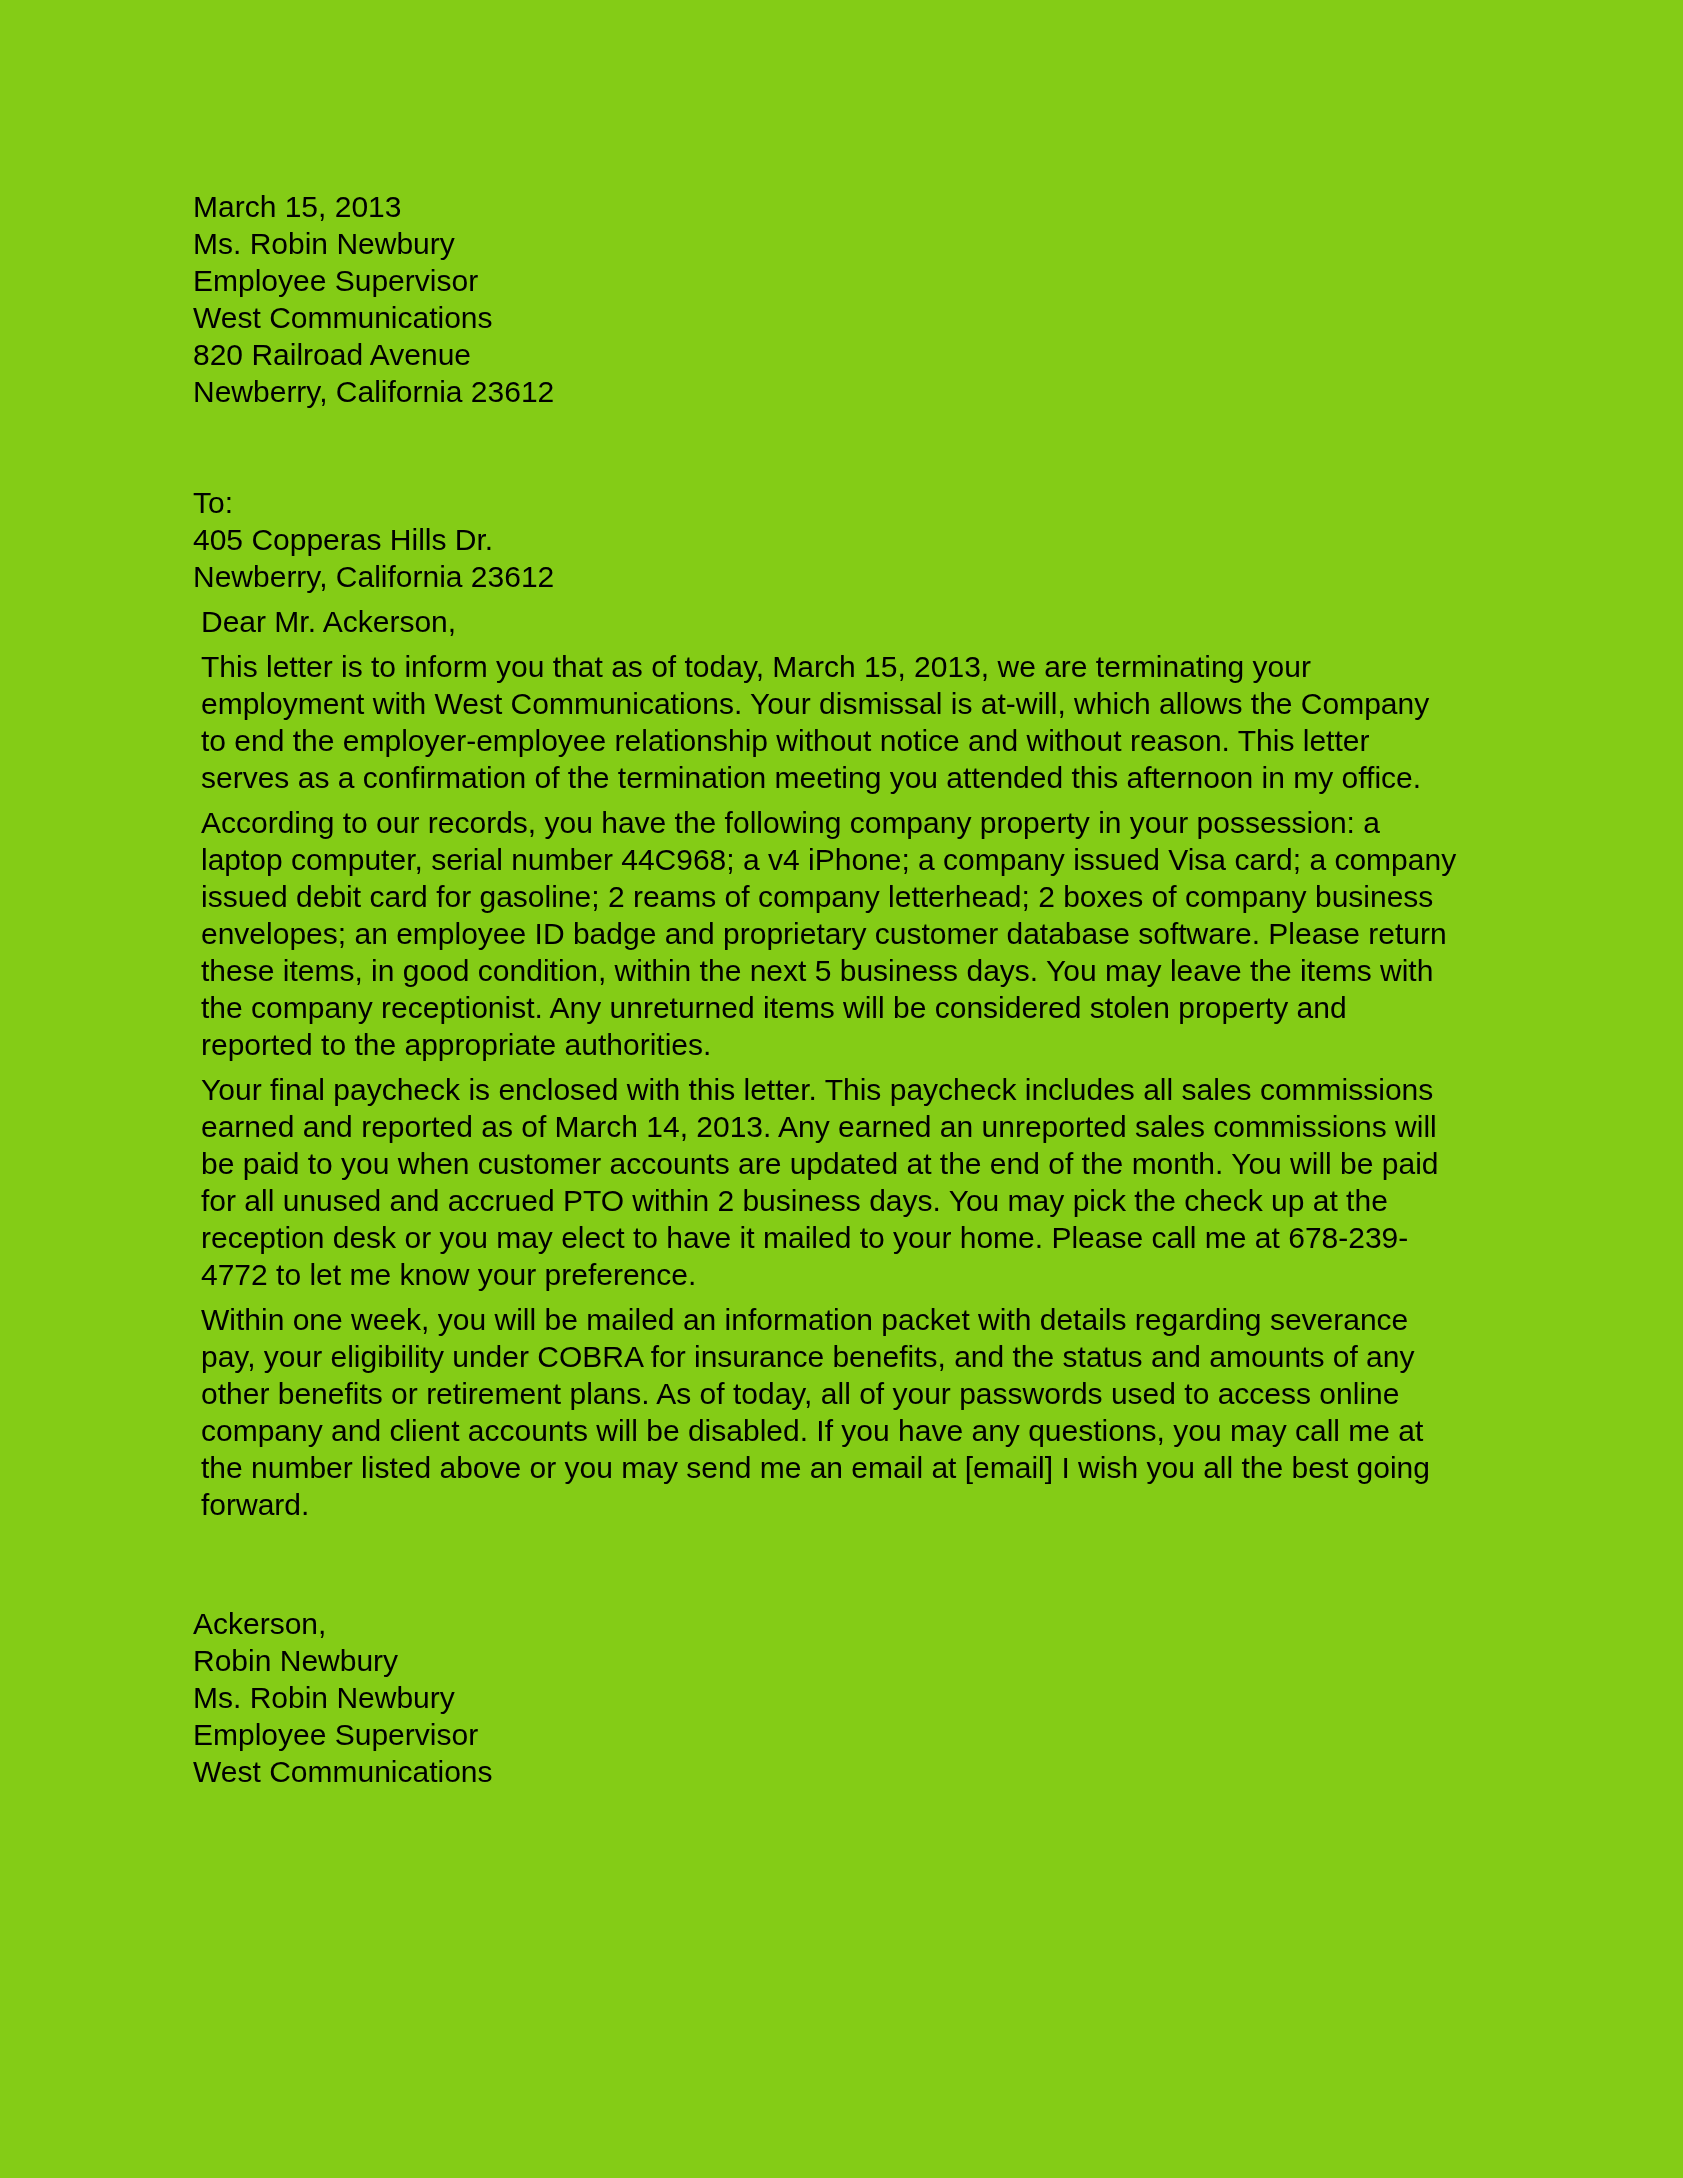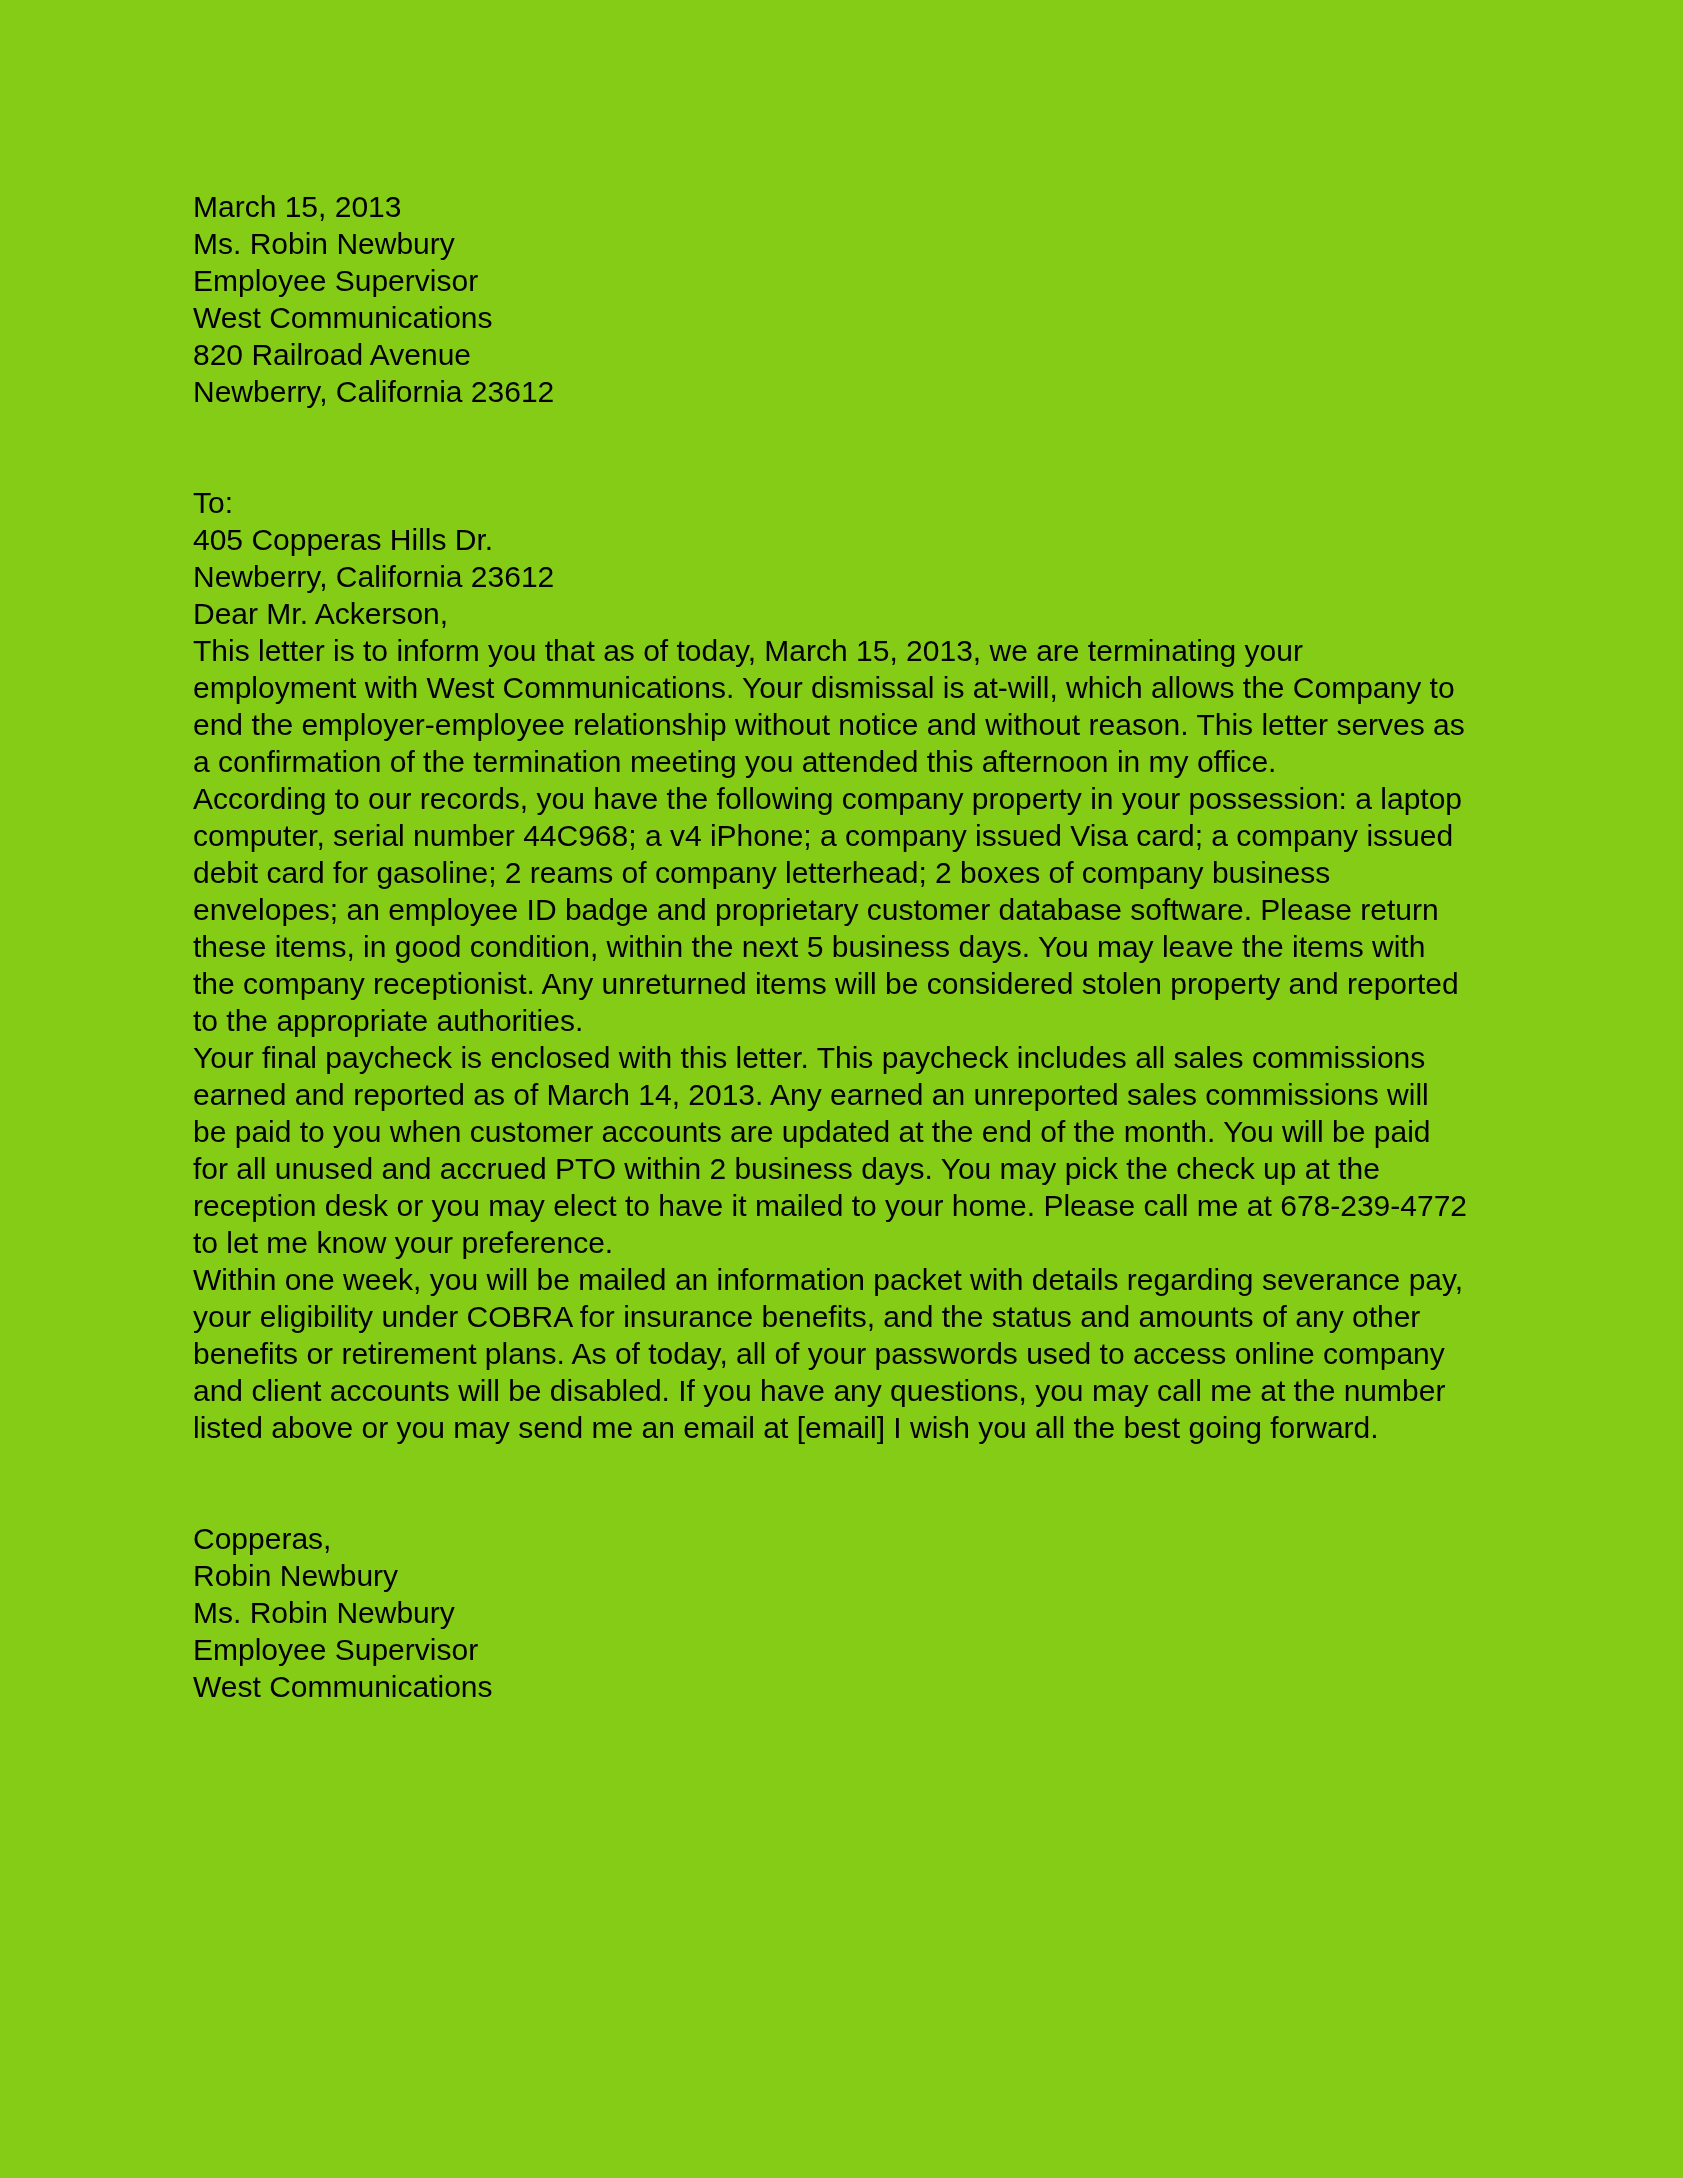--- a/index.html
+++ b/index.html
@@ -34,21 +34,21 @@
   }
   .addr-block .line {
     display: block;
     white-space: nowrap;
   }
   .spacer-line {
     display: block;
     height: 37px;
   }
   .para {
-    margin: 0;
+    margin: 8px;
     text-align: left;
     hyphens: none;
   }
   .sig-block {
     margin: 0;
   }
   .sig-block .line {
     display: block;
     white-space: nowrap;
   }
@@ -81,21 +81,21 @@
 
     <p class="para">This letter is to inform you that as of today, March 15, 2013, we are terminating your employment with West Communications. Your dismissal is at-will, which allows the Company to end the employer-employee relationship without notice and without reason. This letter serves as a confirmation of the termination meeting you attended this afternoon in my office.</p>
     <p class="para">According to our records, you have the following company property in your possession: a laptop computer, serial number 44C968; a v4 iPhone; a company issued Visa card; a company issued debit card for gasoline; 2 reams of company letterhead; 2 boxes of company business envelopes; an employee ID badge and proprietary customer database software. Please return these items, in good condition, within the next 5 business days. You may leave the items with the company receptionist. Any unreturned items will be considered stolen property and reported to the appropriate authorities.</p>
     <p class="para">Your final paycheck is enclosed with this letter. This paycheck includes all sales commissions earned and reported as of March 14, 2013. Any earned an unreported sales commissions will be paid to you when customer accounts are updated at the end of the month. You will be paid for all unused and accrued PTO within 2 business days. You may pick the check up at the reception desk or you may elect to have it mailed to your home. Please call me at 678-239-4772 to let me know your preference.</p>
     <p class="para">Within one week, you will be mailed an information packet with details regarding severance pay, your eligibility under COBRA for insurance benefits, and the status and amounts of any other benefits or retirement plans. As of today, all of your passwords used to access online company and client accounts will be disabled. If you have any questions, you may call me at the number listed above or you may send me an email at [email] I wish you all the best going forward.</p>
 
     <span class="spacer-line"></span>
     <span class="spacer-line"></span>
 
     <div class="sig-block">
-      <span class="line">Copperas,</span>
+      <span class="line">Ackerson,</span>
       <span class="line">Robin Newbury</span>
       <span class="line">Ms. Robin Newbury</span>
       <span class="line">Employee Supervisor</span>
       <span class="line">West Communications</span>
     </div>
 
   </div>
 </div>
 
 

